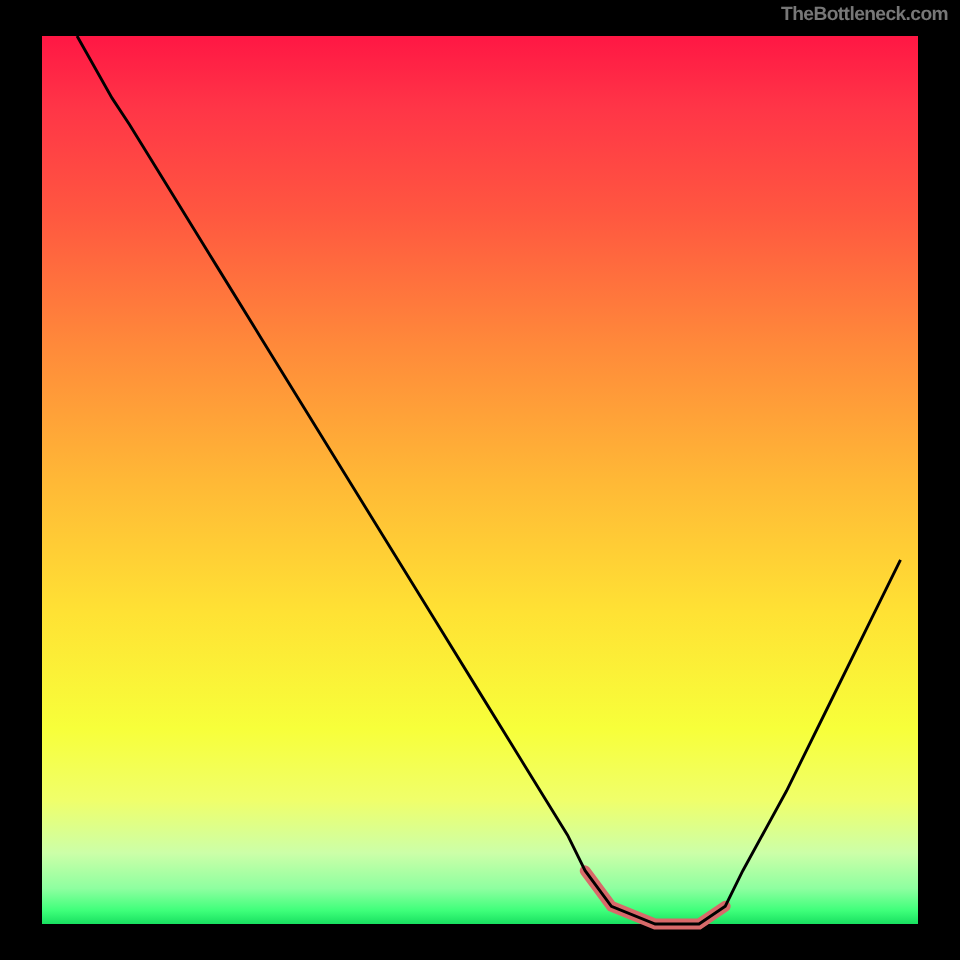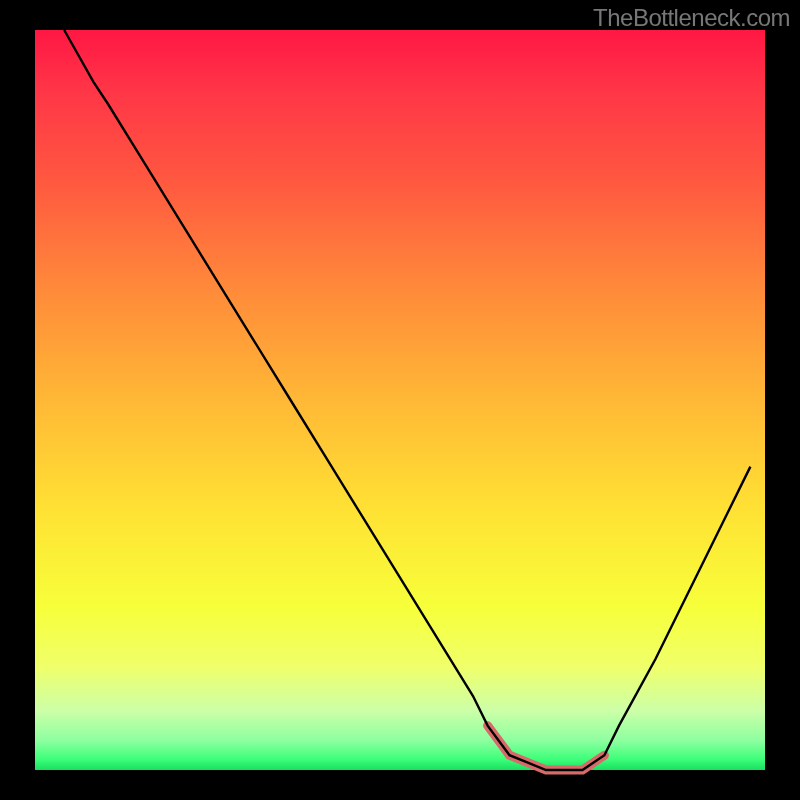--- a/index.html
+++ b/index.html
@@ -15,22 +15,22 @@
     position: relative;
     width: 800px;
     height: 800px;
     background: #000;
   }
   .watermark {
     position: absolute;
     top: 4px;
     right: 10px;
     color: #777;
-    font-size: 24px;
-    font-weight: 400;
+    font-size: 16px;
+    font-weight: 700;
     letter-spacing: -0.5px;
     z-index: 10;
   }
   svg {
     display: block;
   }
 </style>
 </head>
 <body>
 

